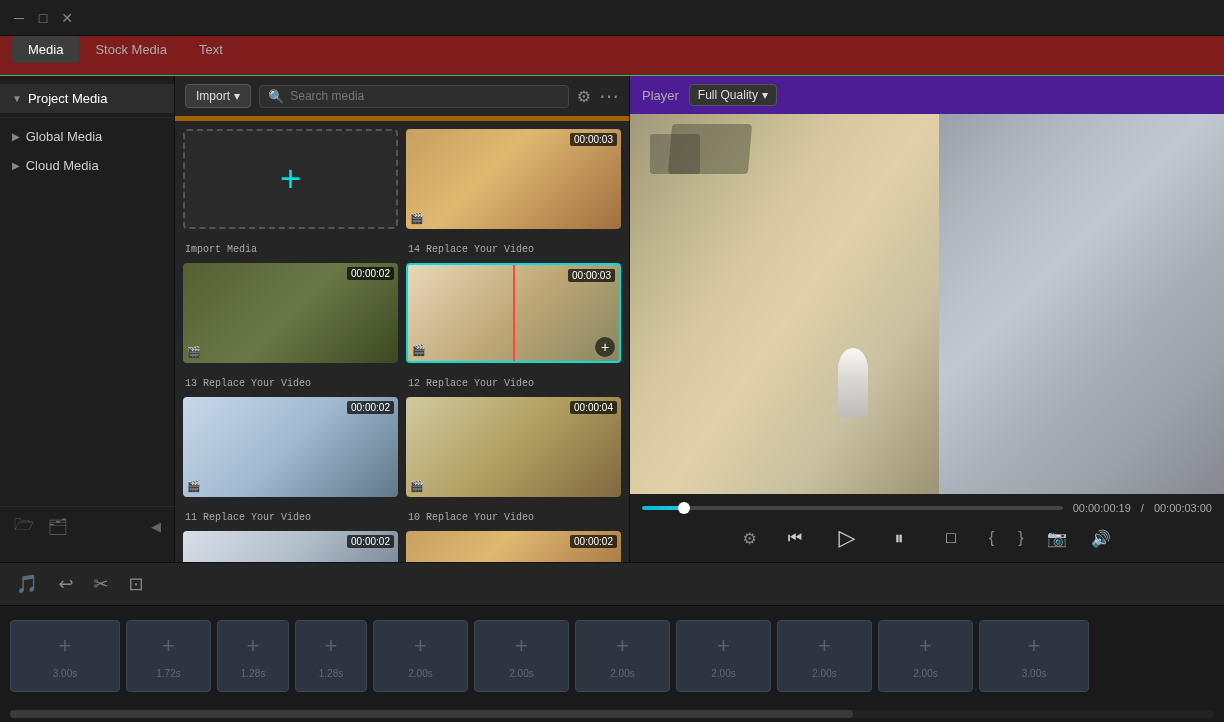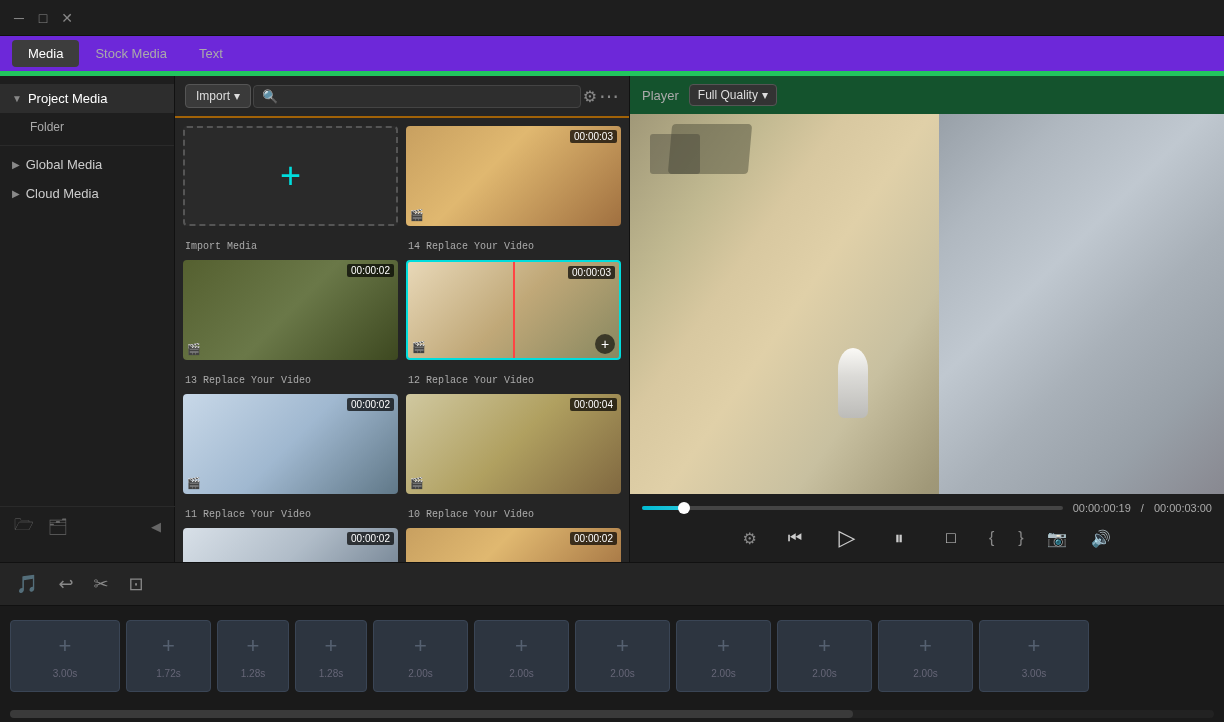--- a/index.html
+++ b/index.html
@@ -36,25 +36,25 @@
       font-size: 14px;
       color: #888;
       cursor: pointer;
       display: flex;
       align-items: center;
       justify-content: center;
     }
     
     #tabbar {
       height: 40px;
-      background: #6d28d9;
-      display: flex;
-      align-items: center;
+      background: #7f1d1d;
+      display: flex;
+      align-items: flex-start;
       padding: 0 12px;
-      border-bottom: 5px solid #22c55e;
+      border-bottom: 1px solid #22c55e;
     }
     .tab {
       padding: 6px 16px;
       font-size: 13px;
       color: #aaa;
       cursor: pointer;
       border-radius: 4px;
     }
     .tab.active {
       background: #3d3d3d;
@@ -104,22 +104,22 @@
       width: 455px;
       background: #252525;
       border-right: 1px solid #111;
       display: flex;
       flex-direction: column;
     }
     #media-toolbar {
       display: flex;
       align-items: center;
       padding: 8px 10px;
-      gap: 2px;
-      border-bottom: 2px solid #a16207;
+      gap: 8px;
+      border-bottom: 5px solid #a16207;
     }
     .import-btn {
       background: #3a3a3a;
       border: 1px solid #555;
       color: #ddd;
       padding: 4px 10px;
       border-radius: 4px;
       font-size: 12px;
       cursor: pointer;
       display: flex;
@@ -228,21 +228,21 @@
     .thumb-1 { background: linear-gradient(135deg, #c8a060 0%, #e0b870 40%, #a07040 100%); }
     .thumb-2 { background: linear-gradient(135deg, #556030 0%, #6a7848 50%, #3d4820 100%); }
     .thumb-3 { background: linear-gradient(135deg, #e8d8b8 0%, #c0a878 50%, #888860 100%); }
     .thumb-4 { background: linear-gradient(135deg, #c8d8e8 0%, #a0b8d0 50%, #607888 100%); }
     .thumb-5 { background: linear-gradient(135deg, #d0c8a0 0%, #b0a060 50%, #806840 100%); }
     .thumb-6 { background: linear-gradient(135deg, #d8e0e8 0%, #b0bcc8 50%, #708090 100%); }
 
     
     #player-panel {
       flex: 1;
-      background: #14532d;
+      background: #4c1d95;
       display: flex;
       flex-direction: column;
     }
     #player-header {
       display: flex;
       align-items: center;
       padding: 8px 12px;
       gap: 10px;
     }
     #player-header .label {
@@ -434,23 +434,20 @@
   <div class="tab">Text</div>
 </div>
 
 <div id="main">
 
   <div id="left-panel">
     <div class="nav-item active">
       <span class="arrow">▼</span>
       <span>Project Media</span>
     </div>
-    <div class="nav-item indent">
-      <span>Folder</span>
-    </div>
     <div class="nav-divider"></div>
     <div class="nav-item">
       <span class="arrow">▶</span>
       <span>Global Media</span>
     </div>
     <div class="nav-item">
       <span class="arrow">▶</span>
       <span>Cloud Media</span>
     </div>
 
@@ -462,20 +459,21 @@
   </div>
 
   <div id="media-panel">
     <div id="media-toolbar">
       <div class="import-btn">
         <span>Import</span>
         <span>▾</span>
       </div>
       <div class="search-bar">
         <span style="color:#666; font-size:13px;">🔍</span>
+        <input type="text" placeholder="Search media" style="">
       </div>
       <span class="toolbar-icon">⚙</span>
       <span class="toolbar-icon" style="font-size:20px;">⋯</span>
     </div>
 
     <div id="media-grid">
 
       <div class="media-item">
         <div class="media-thumb import-placeholder">
           <span style="font-size:36px; color:#0dd;">+</span>

